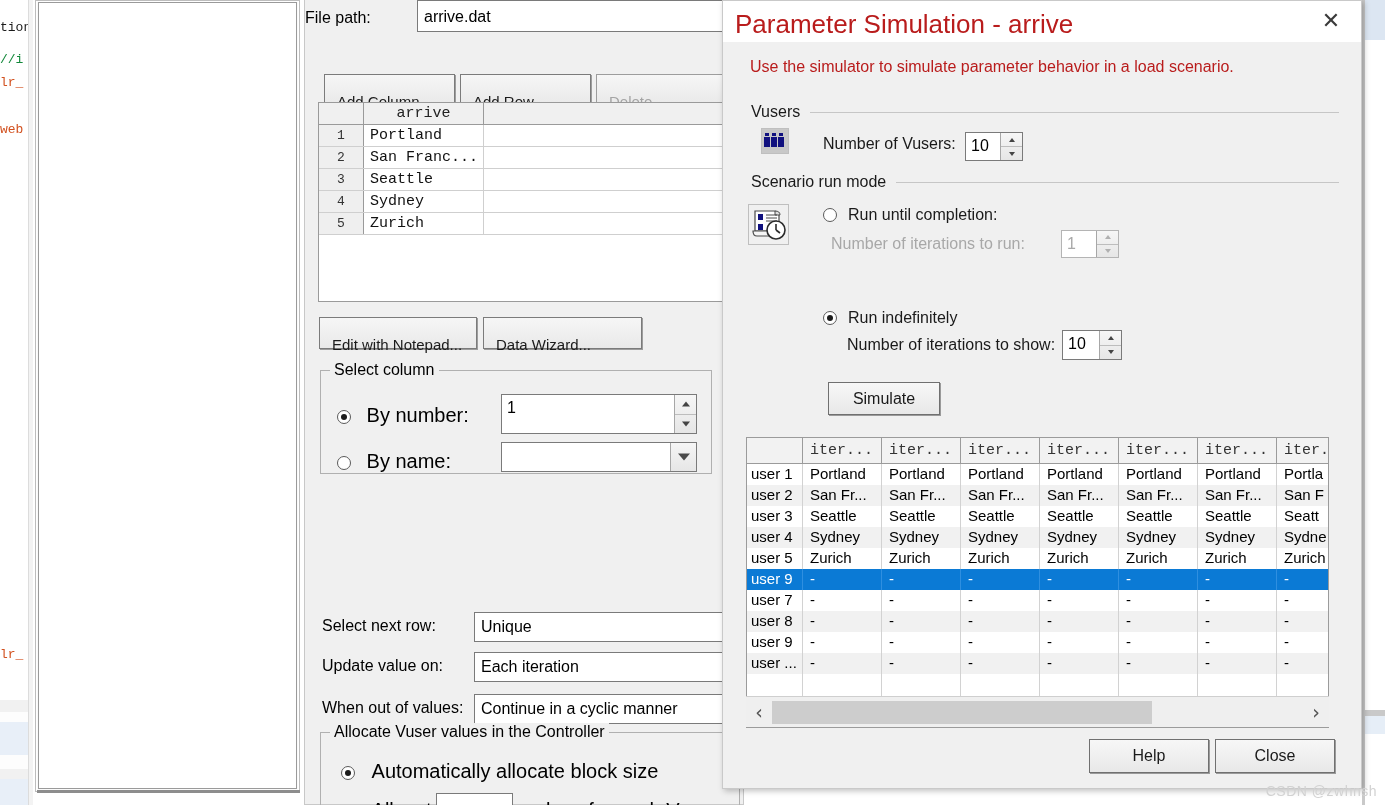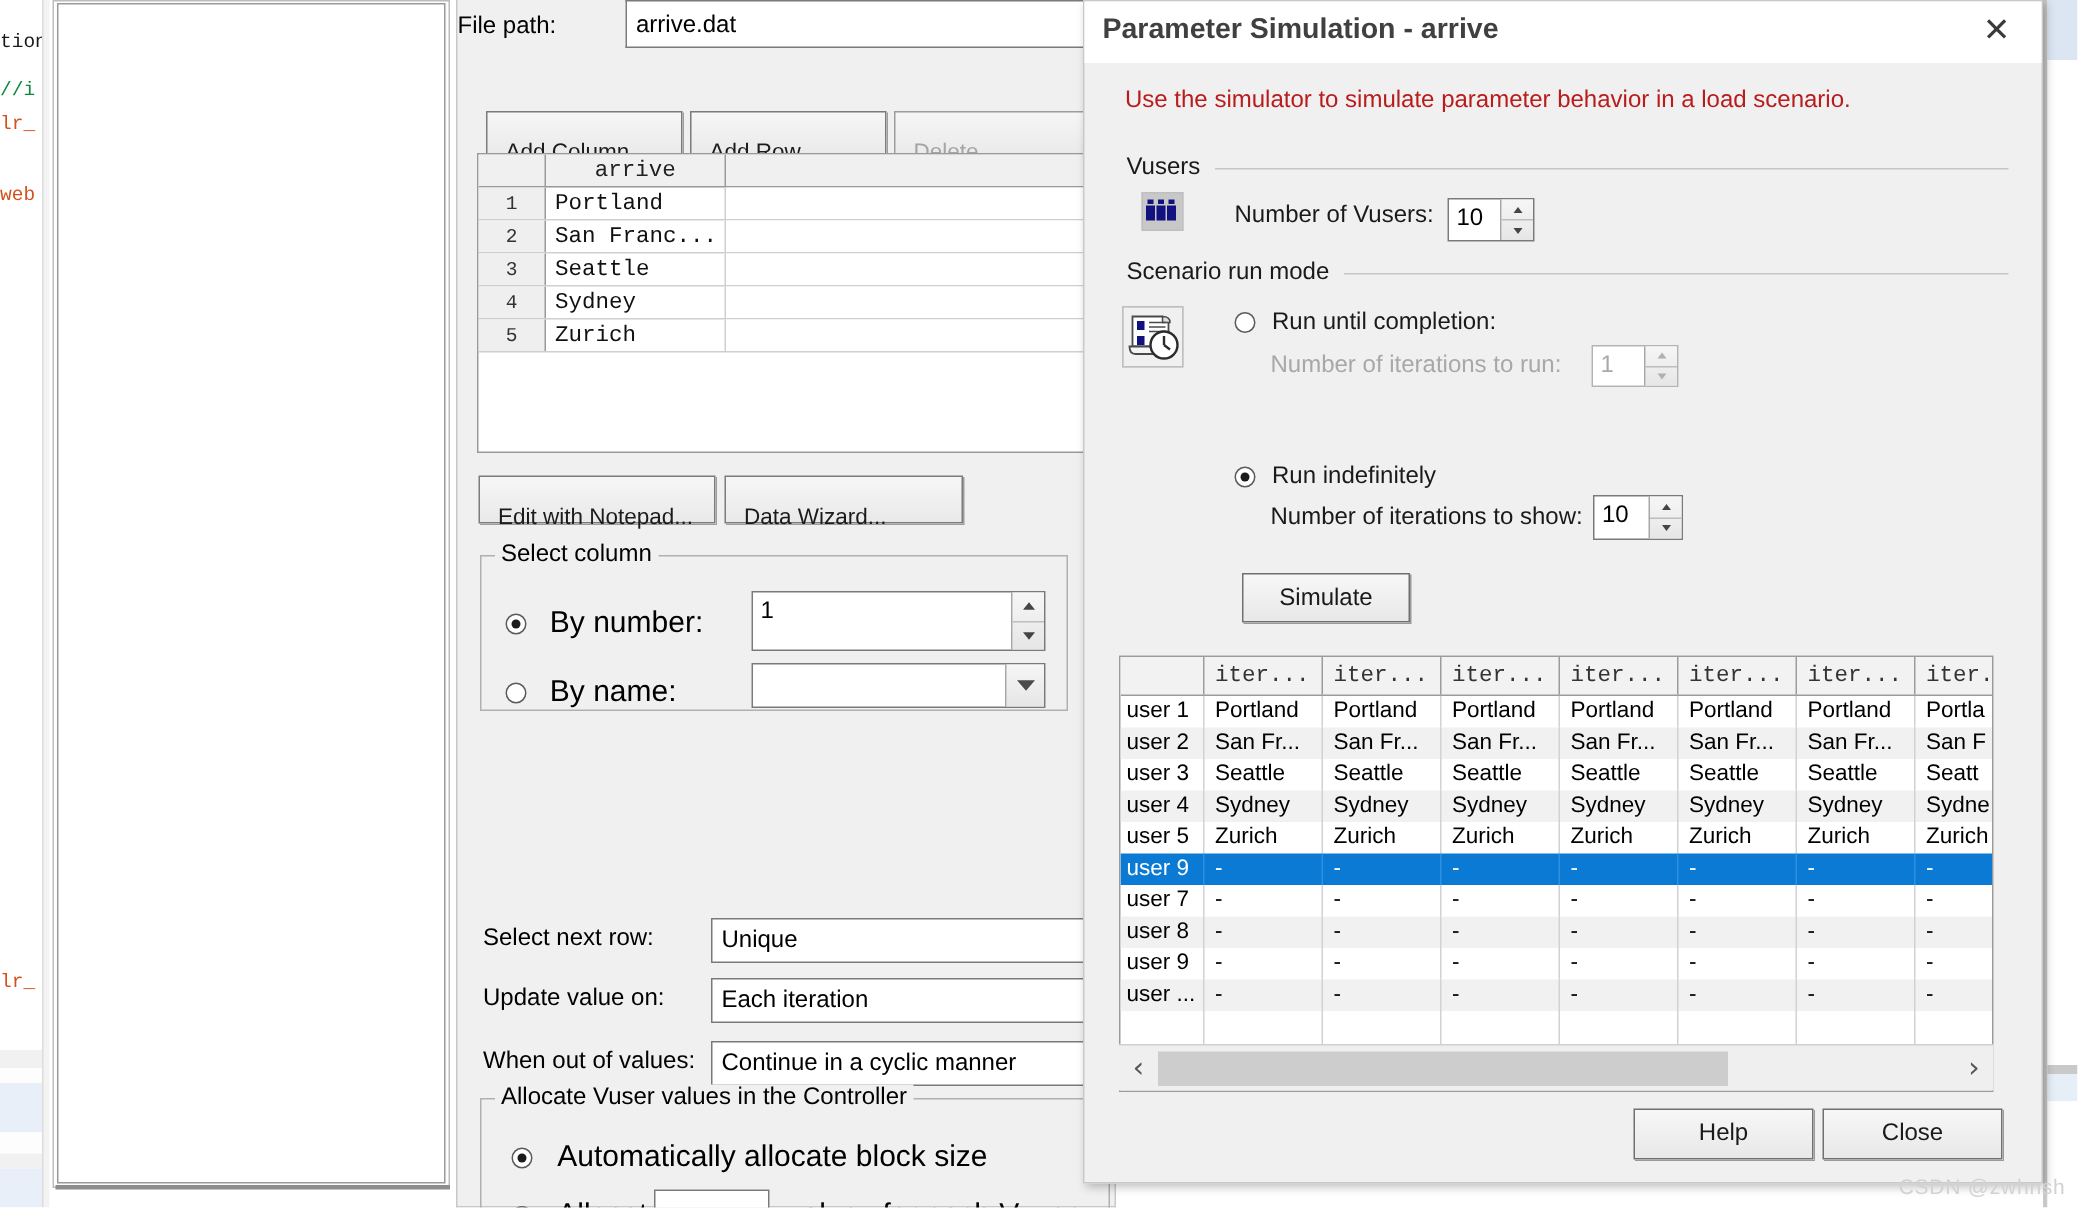--- a/index.html
+++ b/index.html
@@ -209,21 +209,21 @@
     background: #f0f0f0;
     border: 1px solid #c9c9c9;
     box-shadow: 2px 2px 6px rgba(0,0,0,0.25);
   }
   .dlg-title-bar {
     position: absolute; left: 0; top: 0; width: 638px; height: 41px;
     background: #ffffff;
   }
   .dlg-title {
     position: absolute; left: 12px; top: 8px;
-    font-size: 19px; color: #404040; font-weight: bold;
+    font-size: 26px; color: #b91c1c;
   }
   .dlg-close {
     position: absolute; right: 10px; top: 4px; width: 40px; height: 32px;
     display: flex; align-items: center; justify-content: center;
     font-size: 22px; color: #3a3a3a; font-family: "DejaVu Sans", sans-serif;
     line-height: 1;
   }
 
   .dlg-desc { position: absolute; left: 27px; top: 57px; font-size: 16px; color: #b91c1c; }
 
@@ -496,21 +496,21 @@
         <line x1="27" y1="25" x2="27" y2="19" stroke="#2b2b2b" stroke-width="1.6"></line>
         <line x1="27" y1="25" x2="31" y2="28" stroke="#2b2b2b" stroke-width="1.6"></line>
       </svg>
     </div>
 
     <div class="sect" style="left:100px; top:205px;">
       <span class="radio"></span>
       <span style="margin-left:11px">Run until completion:</span>
     </div>
 
-    <div class="sect dis-txt" style="left:124px; top:234px;">Number of iterations to run:</div>
+    <div class="sect dis-txt" style="left:108px; top:234px;">Number of iterations to run:</div>
     <div class="spin dis" style="left:338px; top:229px; width:58px; height:28px;">
       <div class="val">1</div>
       <div class="arrows">
         <div>
             <i class="tri-up" style="border-bottom-width:4px;border-left-width:3px;border-right-width:3px"></i>
           </div>
         <div>
             <i class="tri-dn" style="border-top-width:4px;border-left-width:3px;border-right-width:3px"></i>
           </div>
       </div>

